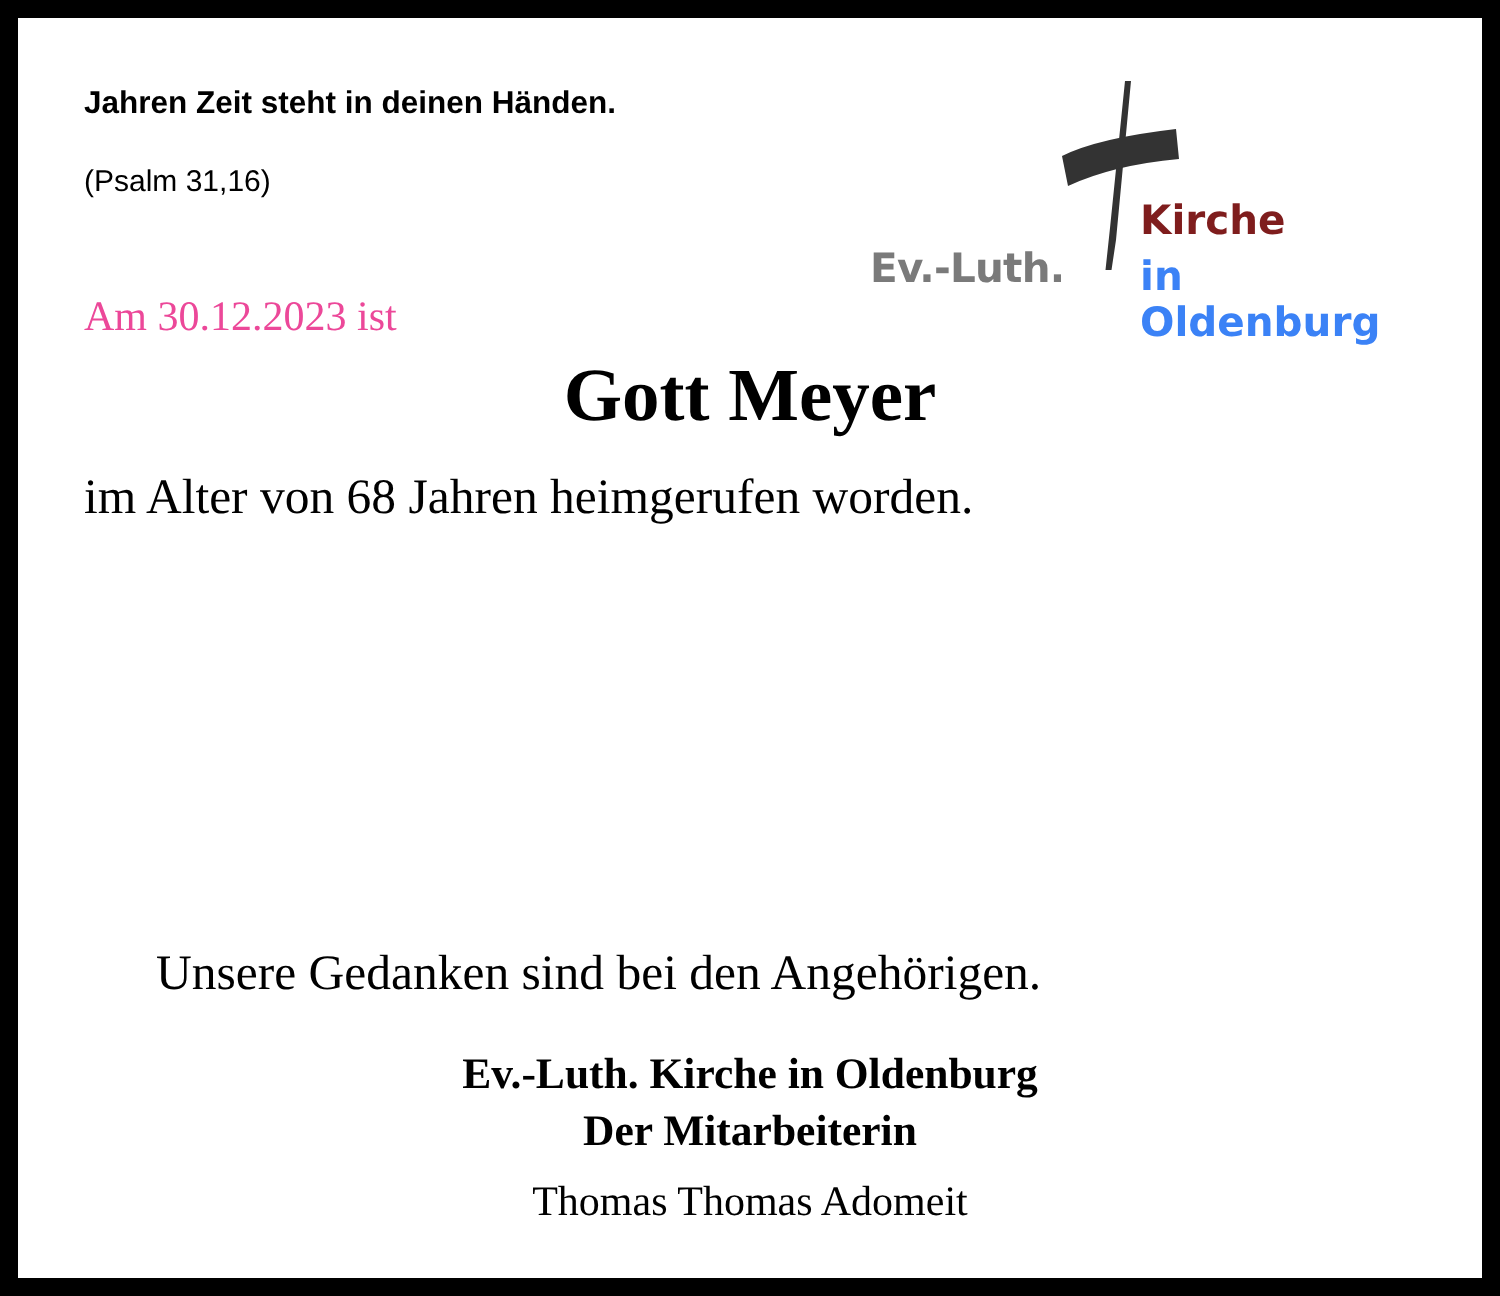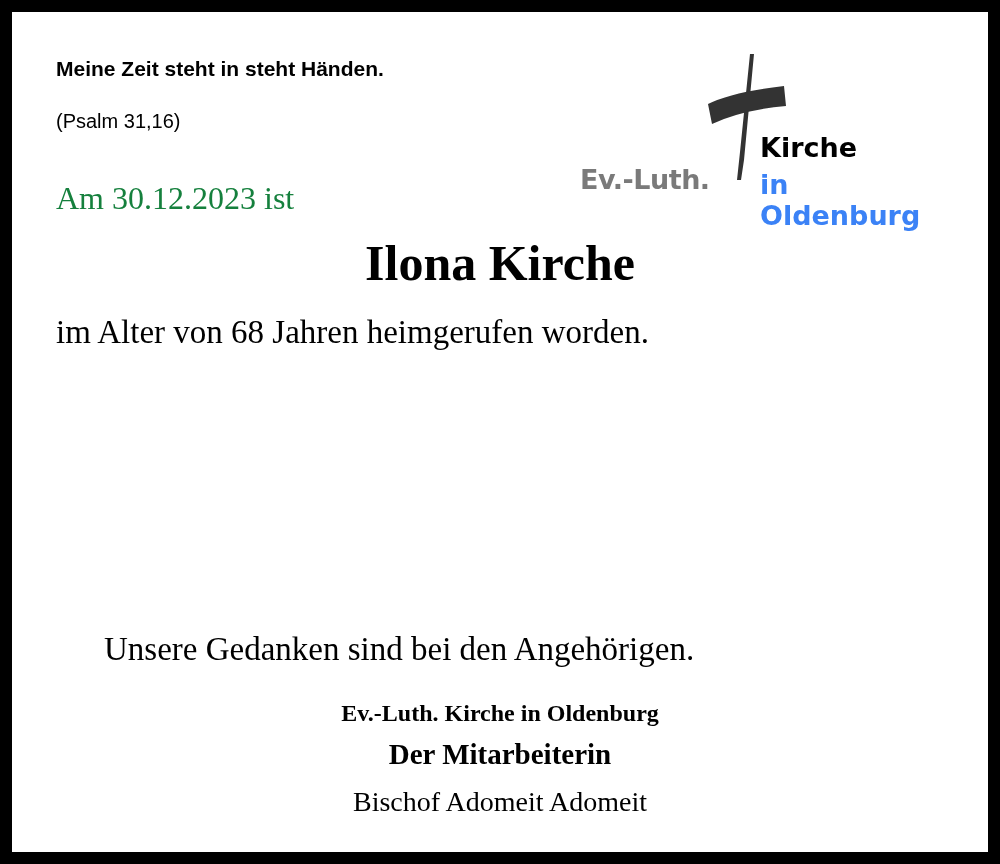--- a/index.html
+++ b/index.html
@@ -4,53 +4,53 @@
 <style>
   html, body { margin:0; padding:0; }
   body { width:1000px; height:864px; background:#000; position:relative; overflow:hidden; }
   .card { position:absolute; left:12px; top:12px; width:976px; height:840px; background:#fff; }
   .sans { font-family:"Liberation Sans", sans-serif; }
   .serif { font-family:"Liberation Serif", serif; }
   .motto { position:absolute; left:44px; top:45px; font-size:21px; font-weight:bold; color:#000; }
   .psalm { position:absolute; left:44px; top:79px; font-size:20px; color:#000;margin-top:19px; }
   .logo { position:absolute; left:560px; top:30px; width:380px; height:170px; }
   .logo-left { position:absolute; left:8px; top:90px; font-size:27px; font-weight:bold; color:#7a7a7a; font-family:"DejaVu Sans", sans-serif; letter-spacing:-0.5px;margin-top:32px; }
-  .logo-right1 { position:absolute; left:188px; top:90px; font-size:27px; font-weight:bold; color:#000000; font-family:"DejaVu Sans", sans-serif; }
+  .logo-right1 { position:absolute; left:188px; top:90px; font-size:27px; font-weight:bold; color:#7f1d1d; font-family:"DejaVu Sans", sans-serif; }
   .logo-right2 { position:absolute; left:188px; top:127px; font-size:27px; font-weight:bold; color:#3b82f6; font-family:"DejaVu Sans", sans-serif; }
   .logo svg { position:absolute; left:0; top:0; }
-  .date-line { position:absolute; left:44px; top:168px; font-size:32px; color:#15803d; }
+  .date-line { position:absolute; left:44px; top:184px; font-size:28px; color:#ec4899; }
   .name { position:absolute; left:0; width:976px; top:222px; text-align:center; font-size:50px; font-weight:bold; color:#000; }
   .body-text { position:absolute; left:44px; width:888px; font-size:33px; line-height:40px; color:#000; text-align:justify; }
   .p1 { top:300px; }
   .p2 { top:355px; }
   .p3 { top:522px; }
   .p4 { top:617px;margin-left:48px; }
   .sign { position:absolute; left:0; width:976px; text-align:center; color:#000; }
-  .s1 { top:688px; font-size:24px; font-weight:bold; }
+  .s1 { top:688px; font-size:29px; font-weight:bold; }
   .s2 { top:726px; font-size:29px; font-weight:bold; }
   .s3 { top:774px; font-size:28px; }
 </style>
 </head>
 <body>
 
 <div class="card">
-  <div class="motto sans">Meine Zeit steht in steht Händen.</div>
+  <div class="motto sans">Jahren Zeit steht in deinen Händen.</div>
   <div class="psalm sans">(Psalm 31,16)</div>
 
   <div class="logo">
     <svg width="380" height="170">
       <path d="M178 12 L182 12 L172 118 L169 138 L165 138 L168 110 Z" fill="#333"></path>
       <path d="M136 62 Q160 50 212 44 L214 64 Q170 68 140 82 Z" fill="#333"></path>
     </svg>
     <div class="logo-left">Ev.-Luth.</div>
     <div class="logo-right1">Kirche</div>
     <div class="logo-right2">in Oldenburg</div>
   </div>
 
   <div class="date-line serif">Am 30.12.2023 ist</div>
-  <div class="name serif">Ilona Kirche</div>
+  <div class="name serif">Gott Meyer</div>
   <div class="body-text serif p1">im Alter von 68 Jahren heimgerufen worden.</div>
   <div class="body-text serif p4">Unsere Gedanken sind bei den Angehörigen.</div>
 
   <div class="sign serif s1">Ev.-Luth. Kirche in Oldenburg</div>
   <div class="sign serif s2">Der Mitarbeiterin</div>
-  <div class="sign serif s3">Bischof Adomeit Adomeit</div>
+  <div class="sign serif s3">Thomas Thomas Adomeit</div>
 </div>
 
 </body></html>

